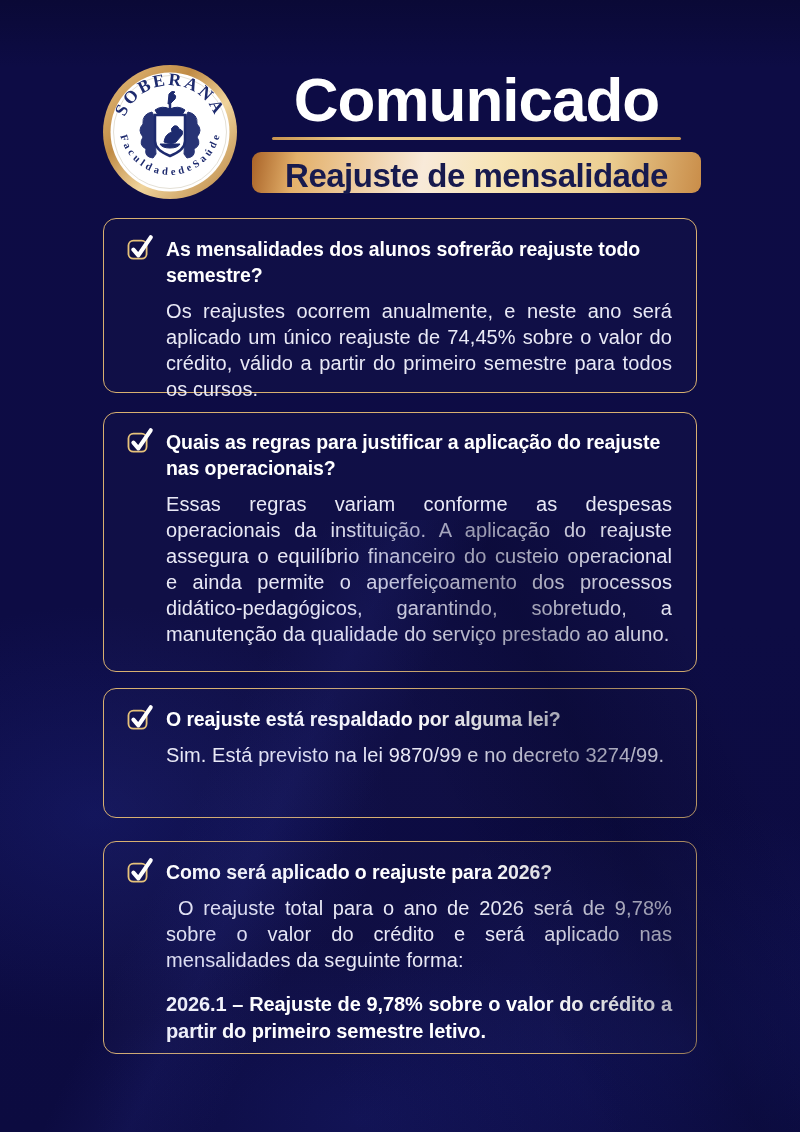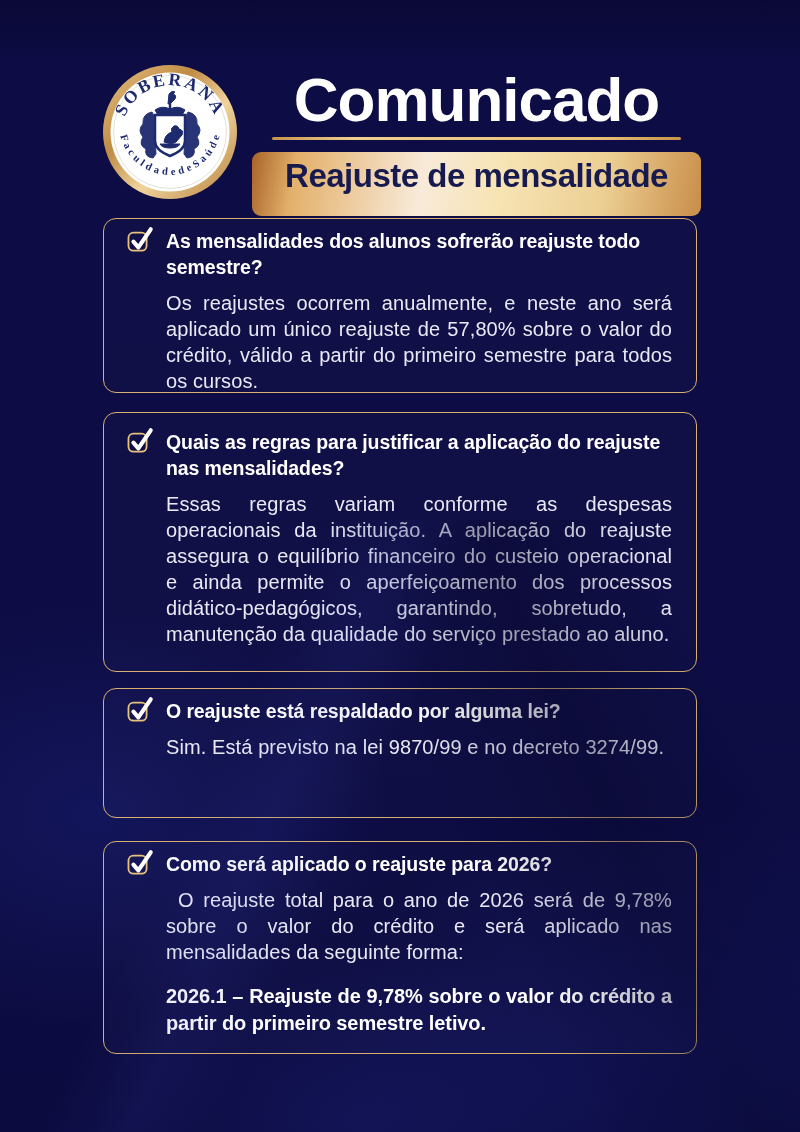--- a/index.html
+++ b/index.html
@@ -29,32 +29,32 @@
   .header-right{position:absolute;left:252px;top:56px;width:449px;text-align:center;margin-top:8px;}
   .main-title{
     margin:0;color:#ffffff;font-size:62px;font-weight:bold;
     letter-spacing:-1px;line-height:72px;
   }
   .title-underline{
     width:409px;height:3px;margin:1px auto 0 auto;border-radius:2px;
     background:linear-gradient(90deg,#c8944e,#eecf8e 20%,#e8c07a 80%,#c8944e);
   }
   .banner{
-    margin-top:12px;height:64px;border-radius:9px;
+    margin-top:12px;height:41px;border-radius:9px;
     background:linear-gradient(100deg,#a96328 0%,#e3b06a 10%,#f8ead9 38%,#f7e4b4 55%,#eccf93 78%,#c98d49 100%);
     color:#171a4e;font-size:33px;font-weight:bold;letter-spacing:-.5px;
     line-height:47px;text-align:center;
   }
 
   
   .card{
     position:absolute;left:103px;width:594px;box-sizing:border-box;
     border:1.6px solid #d8b070;border-radius:13px;
     background:rgba(255,255,255,0.015);
-    padding:6px 24px 0 22px;
+    padding:14px 24px 0 22px;
   }
   #card-1{top:218px;height:175px;}
   #card-2{top:412px;height:260px;padding-top:13px;}
   #card-3{top:688px;height:130px;}
   #card-4{top:841px;height:213px;}
   .card-head{display:flex;align-items:flex-start;gap:12px;}
   .check{width:28px;height:28px;flex:0 0 28px;margin-top:1px;overflow:visible;}
   .question{
     color:#ffffff;font-size:19.5px;font-weight:bold;
     line-height:26px;letter-spacing:-.1px;padding-top:3px;
@@ -120,30 +120,30 @@
   </div>
 
   <div class="card" id="card-1">
     <div class="card-head">
       <svg class="check" viewBox="0 0 34 34">
         <rect x="3" y="8" width="22" height="22" rx="6" fill="none" stroke="#e6c27a" stroke-width="2.2"></rect>
         <path d="M9 19 L15 26 L30 4" fill="none" stroke="#ffffff" stroke-width="5" stroke-linecap="round" stroke-linejoin="round"></path>
       </svg>
       <div class="question">As mensalidades dos alunos sofrerão reajuste todo semestre?</div>
     </div>
-    <div class="body-text">Os reajustes ocorrem anualmente, e neste ano será aplicado um único reajuste de 57,80% sobre o valor do crédito, válido a partir do primeiro semestre para todos os cursos.</div>
+    <div class="body-text">Os reajustes ocorrem anualmente, e neste ano será aplicado um único reajuste de 74,45% sobre o valor do crédito, válido a partir do primeiro semestre para todos os cursos.</div>
   </div>
 
   <div class="card" id="card-2">
     <div class="card-head">
       <svg class="check" viewBox="0 0 34 34">
         <rect x="3" y="8" width="22" height="22" rx="6" fill="none" stroke="#e6c27a" stroke-width="2.2"></rect>
         <path d="M9 19 L15 26 L30 4" fill="none" stroke="#ffffff" stroke-width="5" stroke-linecap="round" stroke-linejoin="round"></path>
       </svg>
-      <div class="question">Quais as regras para justificar a aplicação do reajuste nas mensalidades?</div>
+      <div class="question">Quais as regras para justificar a aplicação do reajuste nas operacionais?</div>
     </div>
     <div class="body-text">Essas regras variam conforme as despesas operacionais da instituição. A aplicação do reajuste assegura o equilíbrio financeiro do custeio operacional e ainda permite o aperfeiçoamento dos processos didático-pedagógicos, garantindo, sobretudo, a manutenção da qualidade do serviço prestado ao aluno.</div>
   </div>
 
   <div class="card" id="card-3">
     <div class="card-head">
       <svg class="check" viewBox="0 0 34 34">
         <rect x="3" y="8" width="22" height="22" rx="6" fill="none" stroke="#e6c27a" stroke-width="2.2"></rect>
         <path d="M9 19 L15 26 L30 4" fill="none" stroke="#ffffff" stroke-width="5" stroke-linecap="round" stroke-linejoin="round"></path>
       </svg>

